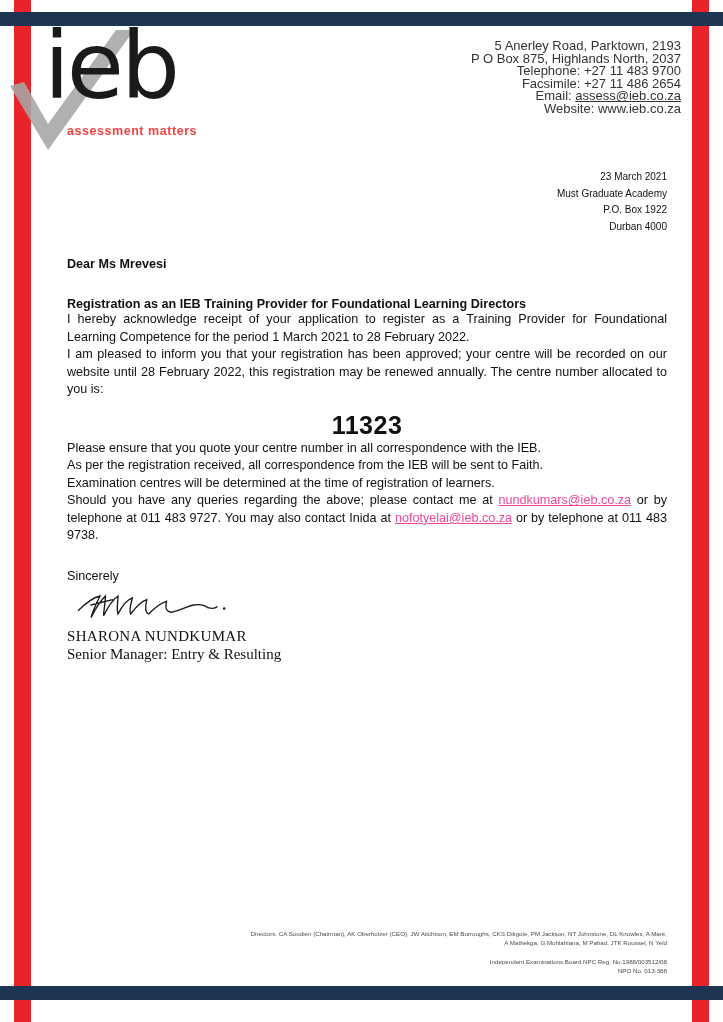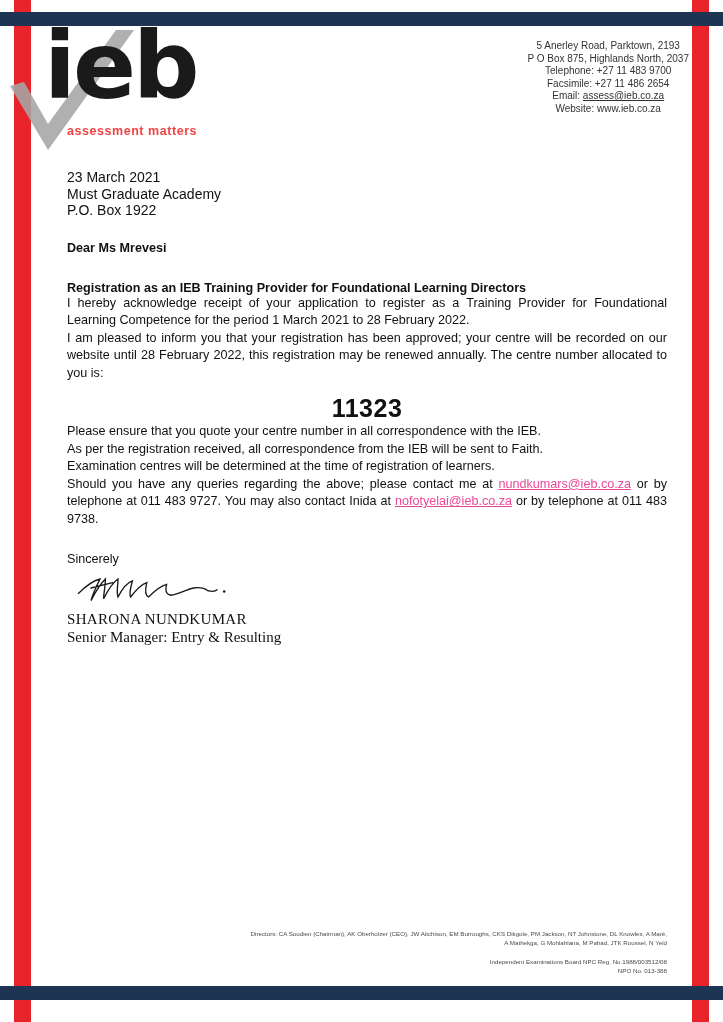--- a/index.html
+++ b/index.html
@@ -67,57 +67,58 @@
     width: 190px;
     height: 130px;
     overflow: visible;
   }
   .logo-text {
     position: absolute;
     left: 10px;
     top: -6px;
     font-size: 93px;
     line-height: 93px;
-    font-weight: bold;
+    font-weight: normal;
     letter-spacing: -3px;
     color: #1a1a1a;
     font-family: "DejaVu Sans", sans-serif;
   }
   .logo-tagline {
     position: absolute;
     left: 33px;
     top: 98px;
     font-size: 12.5px;
     font-weight: bold;
     letter-spacing: 0.55px;
     color: #ef4444;
   }
   .contact {
     position: absolute;
-    right: 0;
+    right: 8px;
     top: 14px;
-    text-align: center;
-    font-size: 10px;
+    text-align: right;
+    font-size: 13px;
     line-height: 12.6px;
     color: #333333;
   }
   .contact .u {
     text-decoration: underline;
   }
 
   
   .body-area {
     position: absolute;
     left: 33px;
     right: 22px;
     top: 143px;
   }
   .addr-line {
-    font-size: 14px;
+    font-size: 10px;
     line-height: 16.6px;
+    text-align: right;
   }
   .salutation {
     margin-top: 22px;
     font-size: 12.6px;
     font-weight: bold;
   }
   .subject {
     margin-top: 26px;
     font-size: 12.6px;
     font-weight: bold;
@@ -218,20 +219,21 @@
       </div>
     </div>
   </div>
 
   <div class="body-area">
 
     <div>
       <div class="addr-line">23 March 2021</div>
       <div class="addr-line">Must Graduate Academy</div>
       <div class="addr-line">P.O. Box 1922</div>
+      <div class="addr-line">Durban 4000</div>
     </div>
 
     <div class="salutation">Dear Ms Mrevesi</div>
 
     <div class="subject">Registration as an IEB Training Provider for Foundational Learning Directors</div>
 
     <p class="para gap-lg">I hereby acknowledge receipt of your application to register as a Training Provider for Foundational Learning Competence for the period 1 March 2021 to 28 February 2022.</p>
 
     <p class="para gap-md">I am pleased to inform you that your registration has been approved; your centre will be recorded on our website until 28 February 2022, this registration may be renewed annually. The centre number allocated to you is:</p>
 

